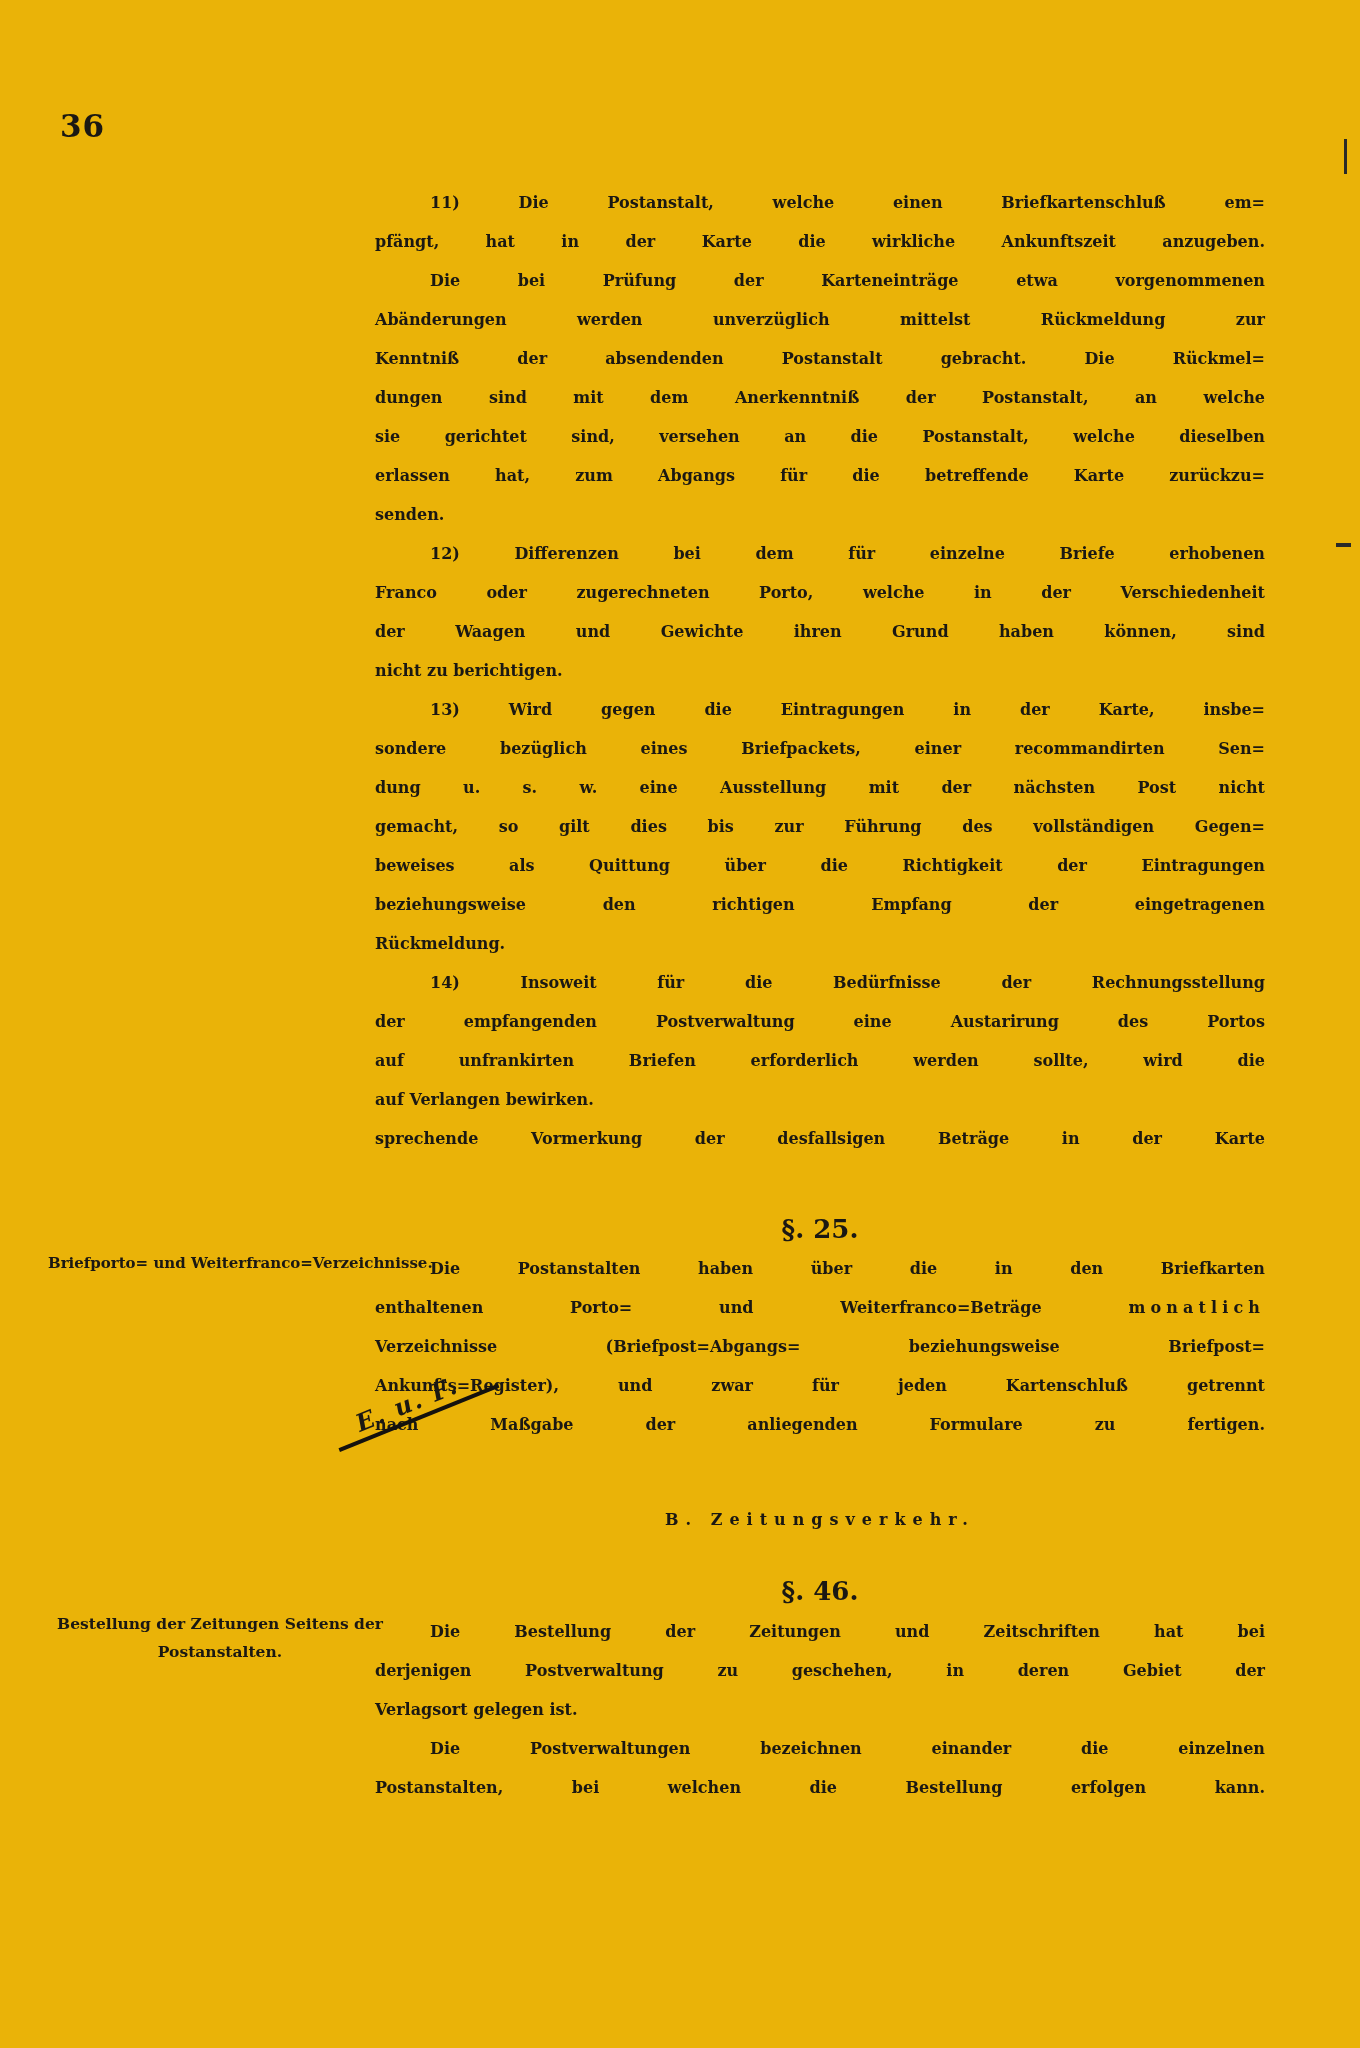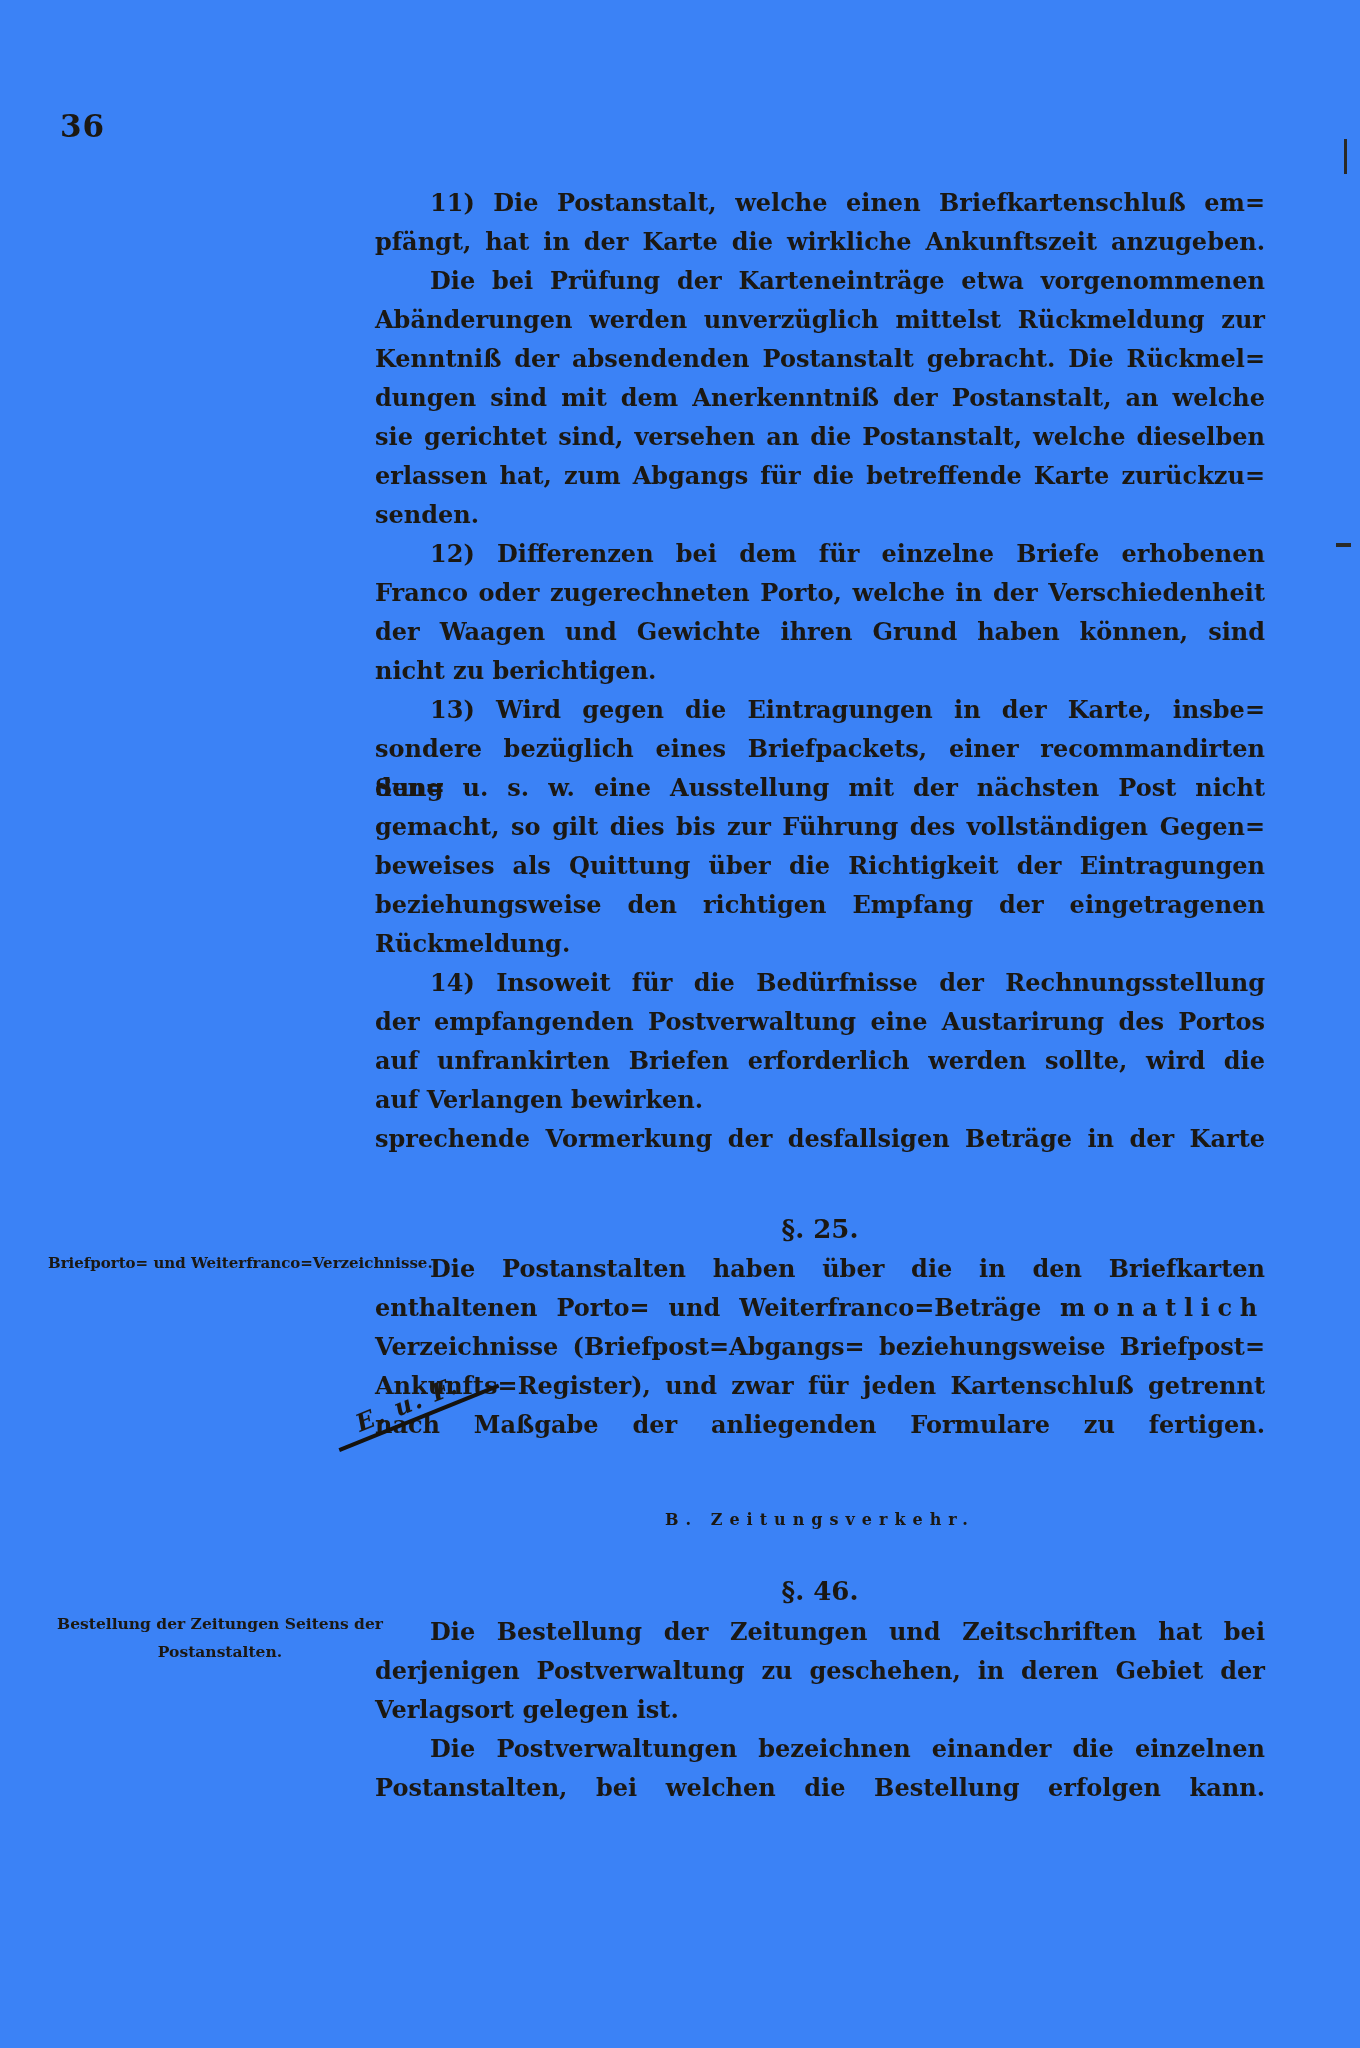--- a/index.html
+++ b/index.html
@@ -1,31 +1,31 @@
 <!DOCTYPE html>
 <html><head>
 <meta charset="utf-8">
 <style>
   html,body { margin:0; padding:0; background:#d8d6d0; }
   .page {
     position:relative;
     width:1360px; height:2048px;
     margin:0 auto;
-    background:#3b82f6;
+    background:#eab308;
     font-family:"DejaVu Serif", serif;
     color:#1b1813;
     overflow:hidden;
   }
   .page-number {
     position:absolute; left:60px; top:108px;
     font-size:31px; font-weight:bold; letter-spacing:1px;
   }
   .block {
     position:absolute; left:375px; width:890px;
-    font-size:24px; font-weight:bold; line-height:39px;
+    font-size:16px; font-weight:bold; line-height:39px;
   }
   .line { height:39px; text-align:justify; text-align-last:justify; text-justify:inter-word; }
   .line.last { text-align-last:left; }
   .line.indent { text-indent:55px; }
   .sperr { letter-spacing:0.32em; }
   .heading {
     position:absolute; left:375px; width:890px;
     text-align:center; font-weight:bold; font-size:26px; line-height:39px;
   }
   .heading.spaced { font-size:16px; letter-spacing:7px; }

